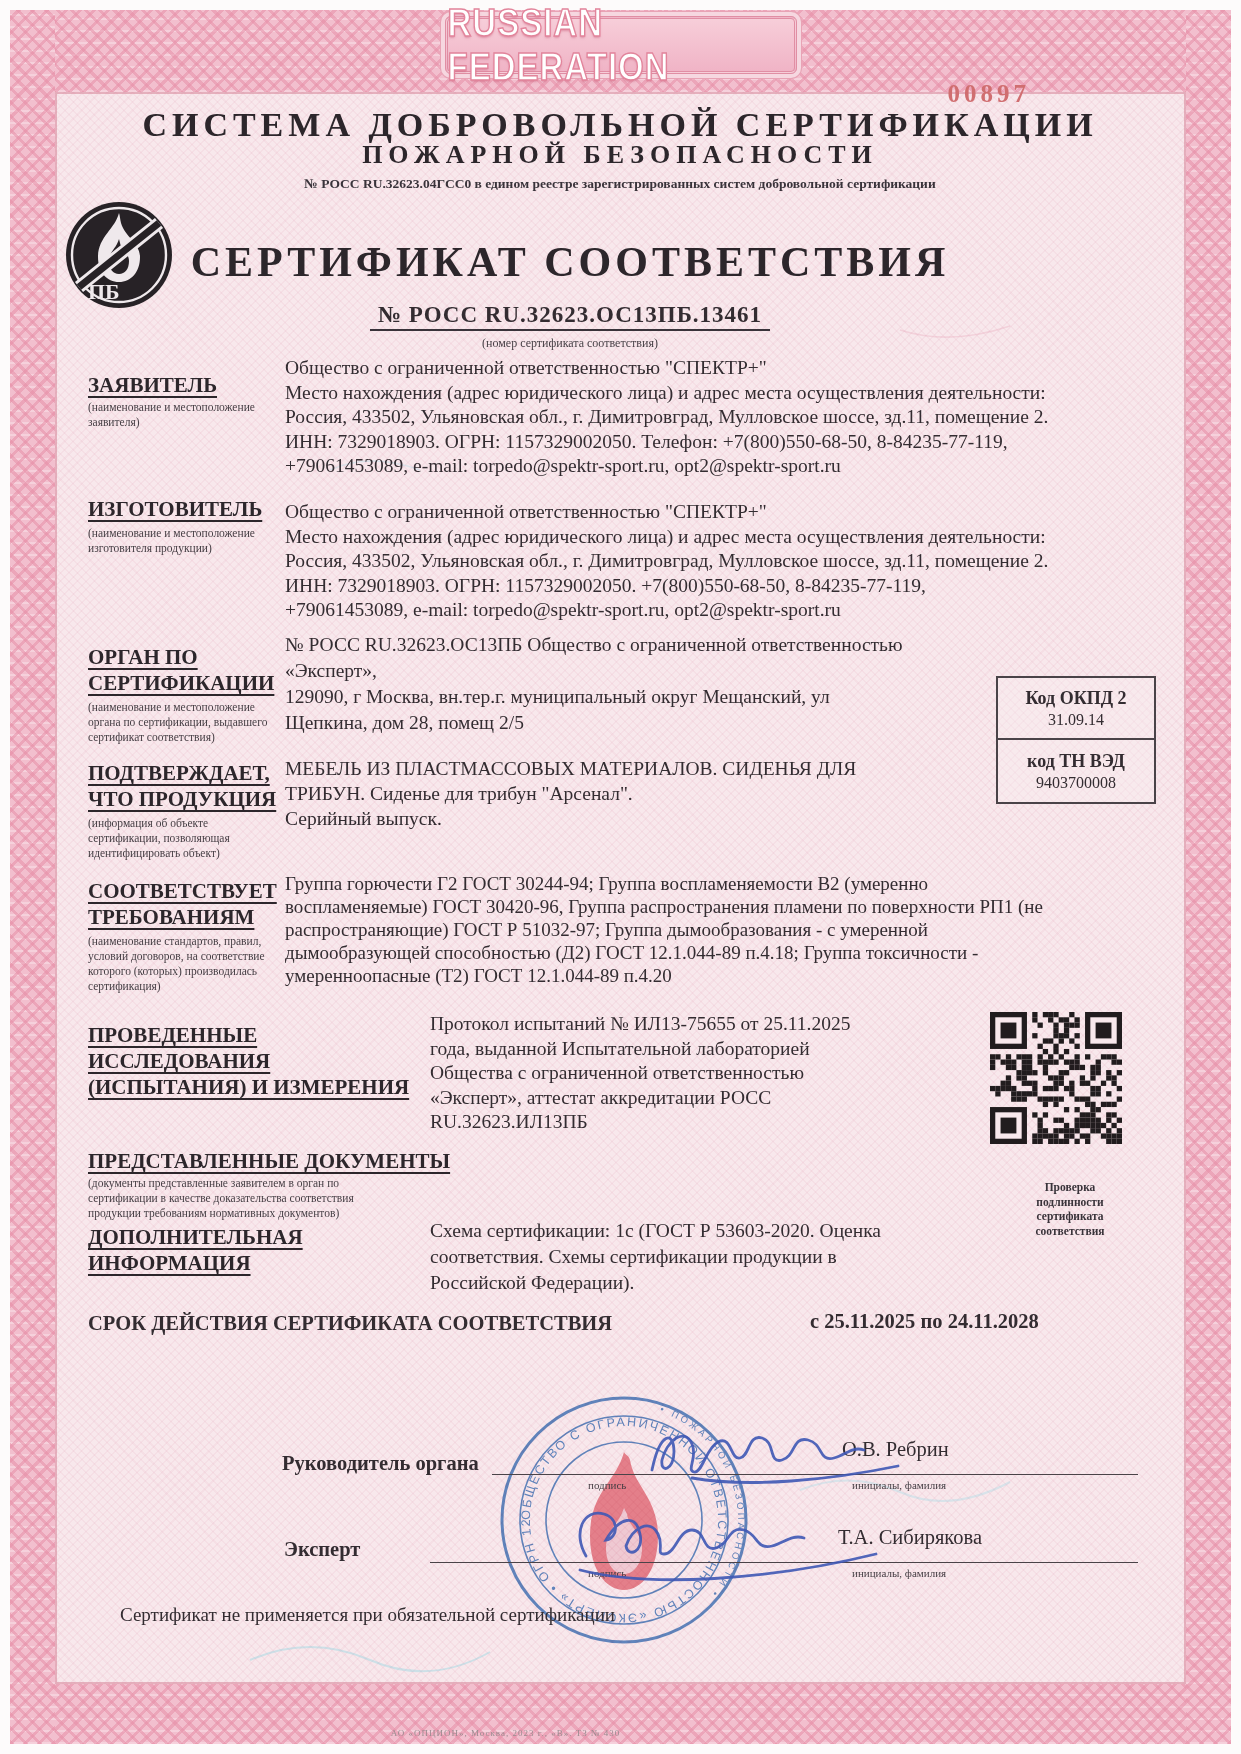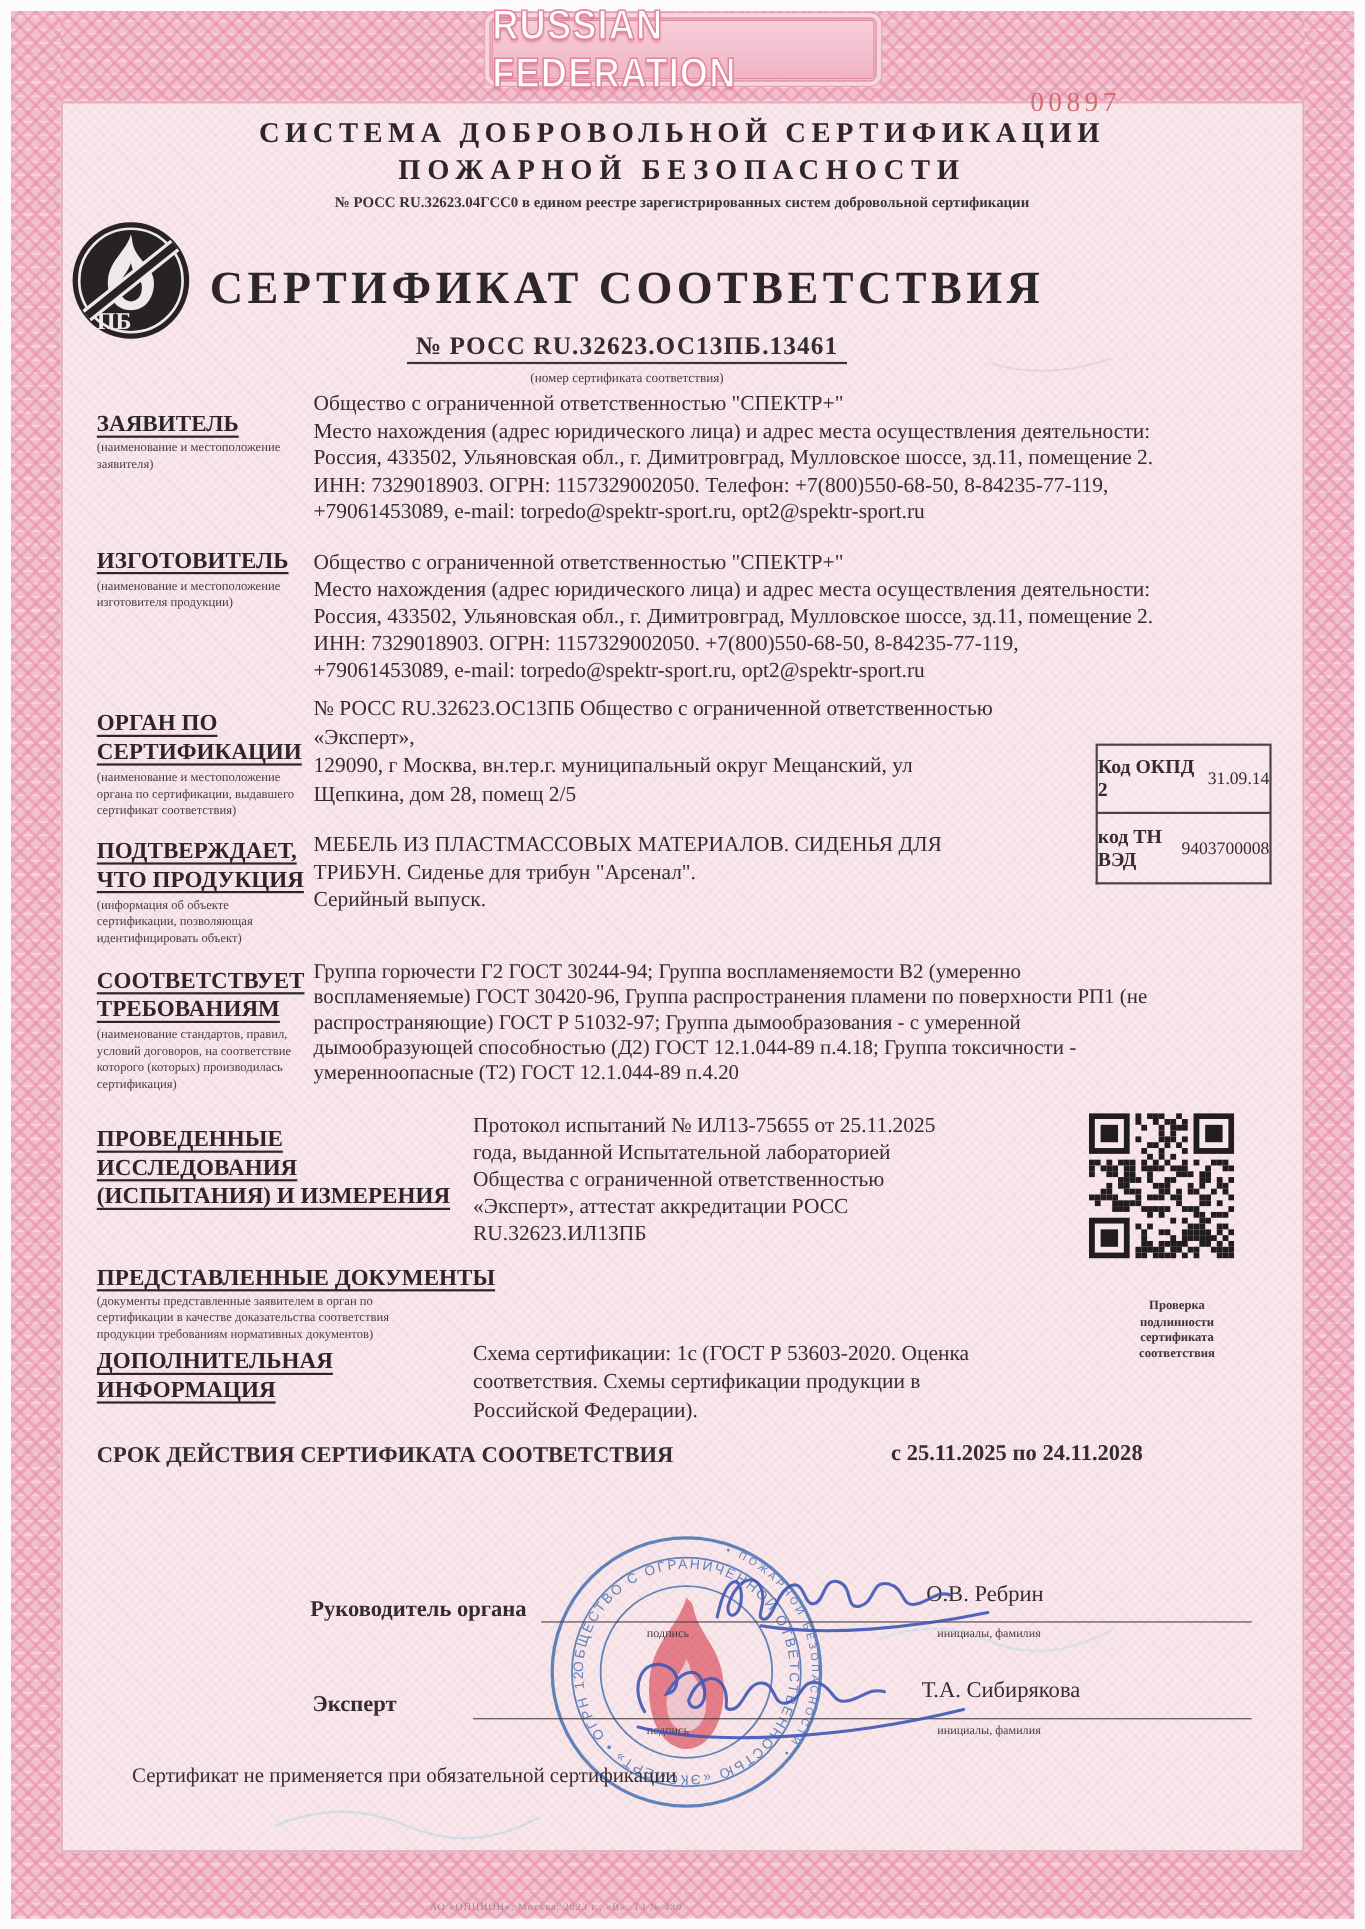--- a/index.html
+++ b/index.html
@@ -36,44 +36,44 @@
     width:352px; height:58px; background:linear-gradient(#f7ced9,#f0b4c6);
     border:3px double #e08ea4; border-radius:6px; box-shadow:0 0 0 4px #f6d7e0, 0 0 0 5px #e8a3b5;
     display:flex; align-items:center; justify-content:center;
   }
   .banner-text {
     font-family:"Liberation Sans","DejaVu Sans",sans-serif;
     font-weight:bold; font-size:33px; letter-spacing:1px; color:#ffffff;
     transform:scaleY(1.15); -webkit-text-stroke:1.3px #e2849b;
     text-shadow:0 2px 2px rgba(206,104,132,.55);
   }
-  .serial { position:absolute; top:80px; right:222px; font-size:25px; font-weight:normal;
+  .serial { position:absolute; top:80px; right:211px; font-size:25px; font-weight:bold;
     letter-spacing:4px; color:#d06e70; }
   .sys-title { position:absolute; left:120px; width:1000px; text-align:center;
     font-weight:bold; color:#2c262b; }
-  .sys1 { top:106px; font-size:26px; letter-spacing:5px; }
+  .sys1 { top:106px; font-size:34px; letter-spacing:5px; }
   .sys2 { top:140px; font-size:26px; letter-spacing:6px; }
   .registry { position:absolute; left:120px; top:176px; width:1000px; text-align:center;
     font-weight:bold; font-size:13.5px; color:#39333a; }
   .cert-title { position:absolute; left:170px; top:238px; width:800px; text-align:center;
     font-weight:bold; font-size:42px; letter-spacing:4px; color:#2c262b; }
   .cert-number-wrap { position:absolute; left:170px; top:302px; width:800px; text-align:center; }
   .cert-number { display:inline-block; font-weight:bold; font-size:23px; letter-spacing:1px;
     border-bottom:2px solid #39333a; padding:0 8px 1px; }
   .cert-number-caption { position:absolute; left:170px; top:336px; width:800px; text-align:center;
     font-size:12px; color:#453e44; }
   
   .sec-label { position:absolute; left:88px; font-weight:bold; font-size:21px; color:#2c262b;
     text-decoration:underline; text-decoration-thickness:2px; text-underline-offset:4px;
     line-height:26px; }
   .sec-caption { position:absolute; left:88px; font-size:11.5px; line-height:15px; color:#453e44; }
   .sec-body { position:absolute; left:285px; font-size:19.5px; line-height:24.5px; color:#332c31; }
   .codes-box { position:absolute; left:996px; width:160px; height:64px;
     border:2px solid #4a4348; background:rgba(250,238,242,.35);
-    display:flex; flex-direction:row; align-items:center; justify-content:center; }
+    display:flex; flex-direction:column; align-items:center; justify-content:center; }
   .codes-box .c-label { font-weight:bold; font-size:18px; }
   .codes-box .c-value { font-size:16px; margin-top:2px; }
   .validity-label { position:absolute; left:88px; top:1312px; font-weight:bold; font-size:20.5px; }
   .validity-value { position:absolute; left:810px; top:1310px; font-weight:bold; font-size:20.5px; }
   .qr-wrap { position:absolute; left:990px; top:1012px; width:132px; height:132px; }
   .qr-caption { position:absolute; left:1000px; top:1180px; width:140px; text-align:center;
     font-weight:bold; font-size:11.5px; line-height:14.5px; color:#39333a; }
   .sig-role { position:absolute; font-weight:bold; font-size:20.5px; }
   .sig-line { position:absolute; height:0; border-top:1.6px solid #4a4348; }
   .sig-small { position:absolute; font-size:11px; color:#453e44; }

